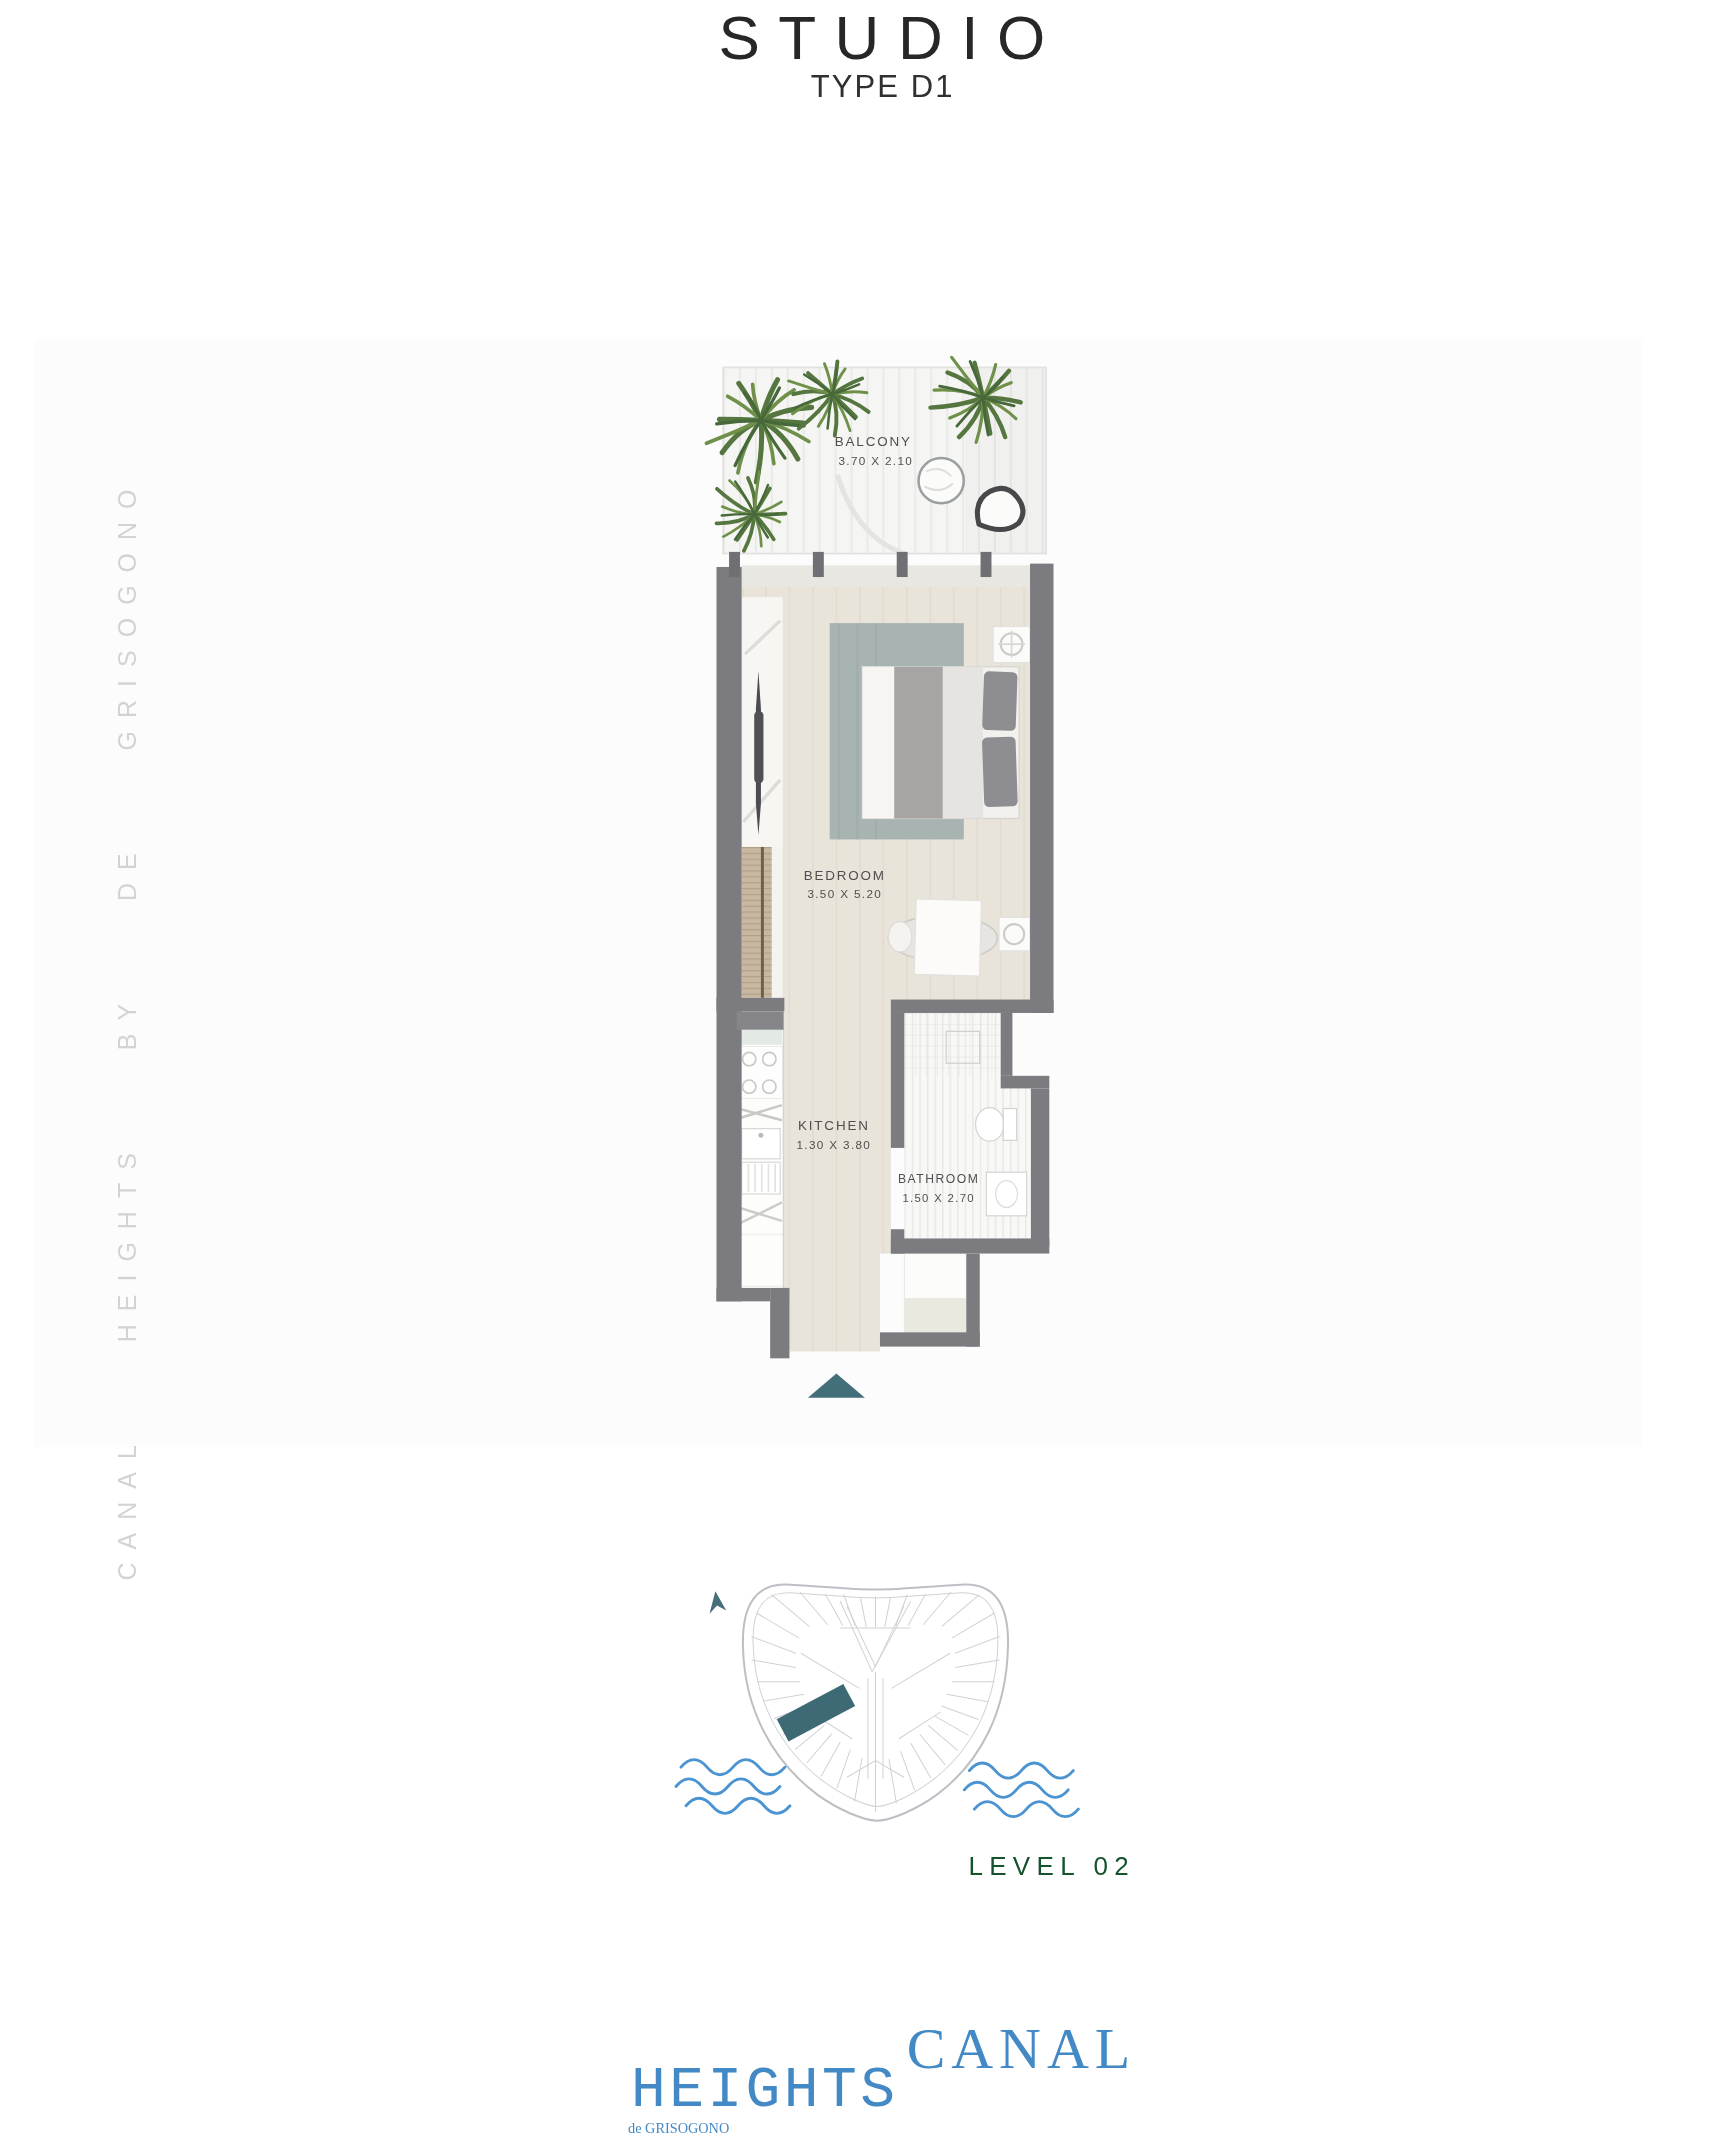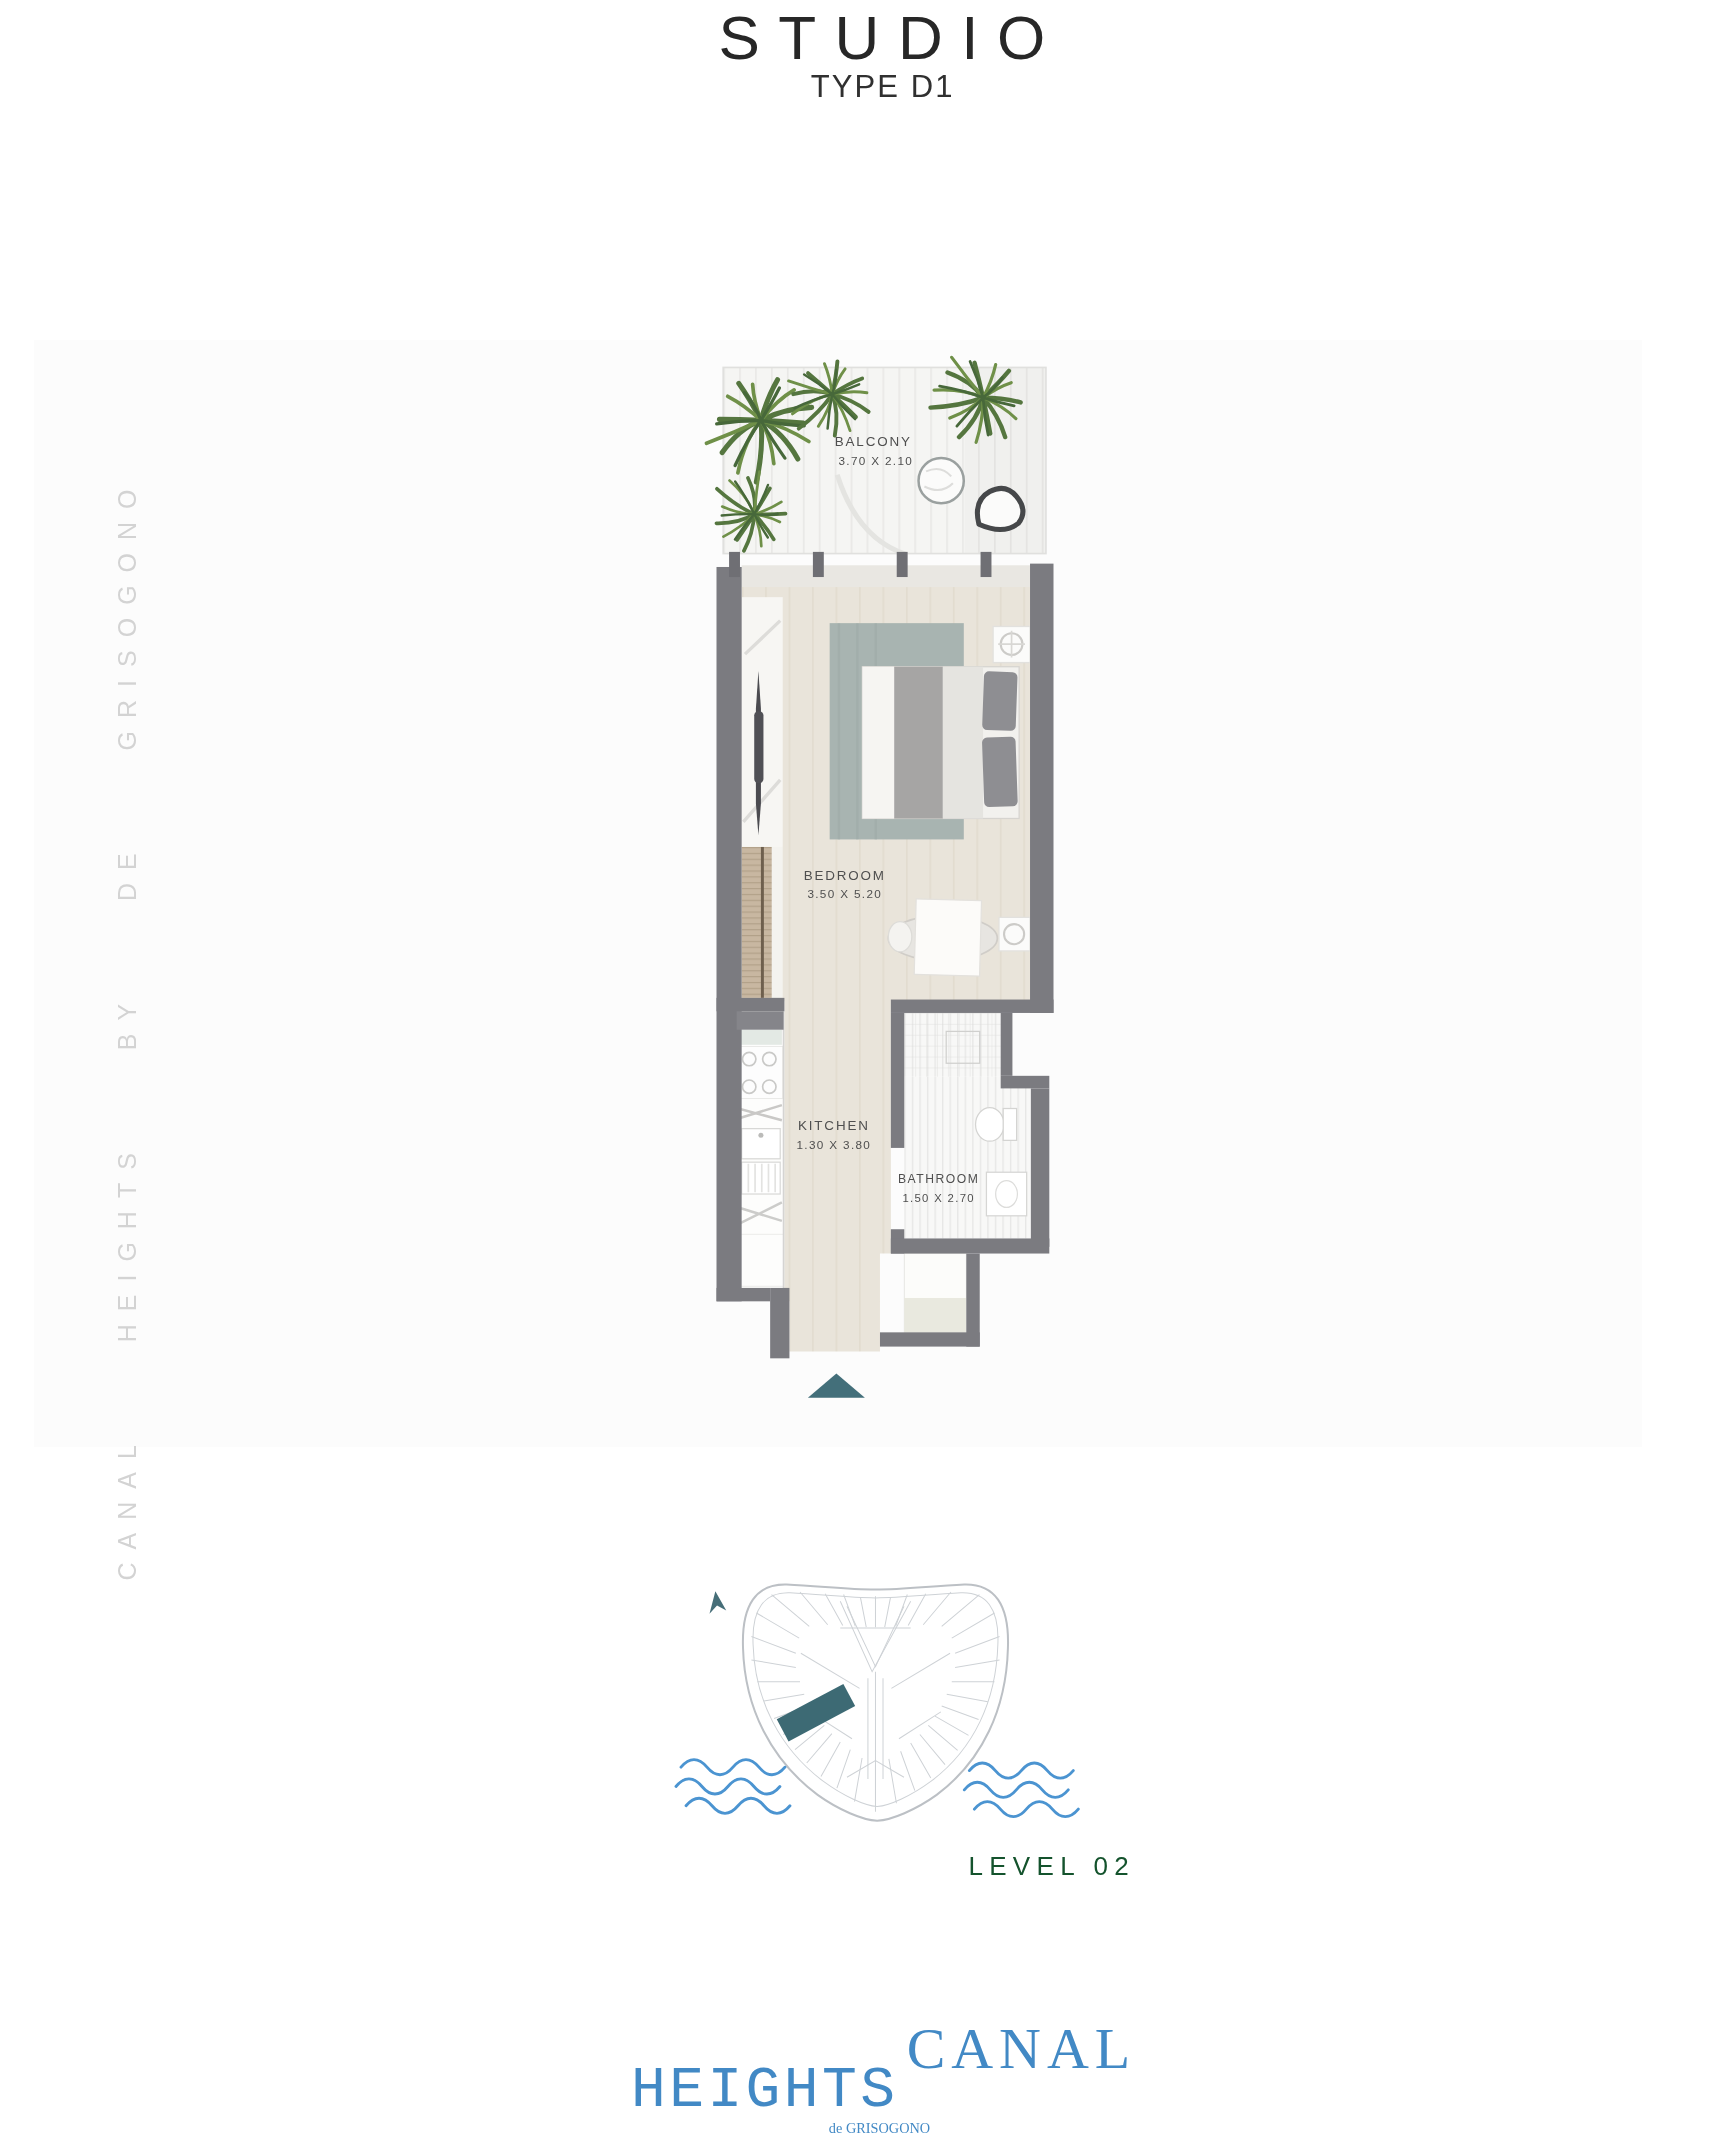--- a/index.html
+++ b/index.html
@@ -7,21 +7,21 @@
      font-family:"Liberation Sans", sans-serif;}
 .abs{position:absolute;}
 #title{left:10px;top:1.7px;width:1762px;text-align:center;font-size:62px;letter-spacing:18.5px;color:#272727;font-weight:400;}
 #subtitle{left:1.7px;top:69px;width:1762px;text-align:center;font-size:31px;letter-spacing:2.1px;color:#303030;}
 #panel{left:34px;top:340px;width:1608px;height:1107px;background:#fcfcfc;}
 #sidetext{left:-461px;top:1015px;width:1175px;height:27px;transform:rotate(-90deg);
   text-align:center;font-size:25px;letter-spacing:13px;word-spacing:25px;color:#d3d3d3;}
 #levellabel{left:632px;top:1851px;width:503px;text-align:right;font-size:26px;letter-spacing:6.3px;color:#14532d;}
 #logo1{left:633px;top:2015px;width:503px;text-align:right;font-family:"Liberation Serif",serif;font-size:58px;letter-spacing:5.9px;color:#4289c5;}
 #logo2{left:631px;top:2058px;width:503px;font-family:Liberation Mono, monospace;font-size:58px;letter-spacing:3.4px;color:#4289c5;}
-#logo3{left:628px;top:2120px;width:503px;text-align:center;font-family:"Liberation Serif",serif;font-size:14.3px;letter-spacing:0px;color:#4289c5;}
+#logo3{left:628px;top:2120px;width:503px;font-family:"Liberation Serif",serif;font-size:14.3px;letter-spacing:0px;color:#4289c5;}
 </style>
 </head>
 <body>
 
 <div class="abs" id="title">STUDIO</div>
 
 <div class="abs" id="subtitle">TYPE D1</div>
 
 <div class="abs" id="panel"></div>
 

